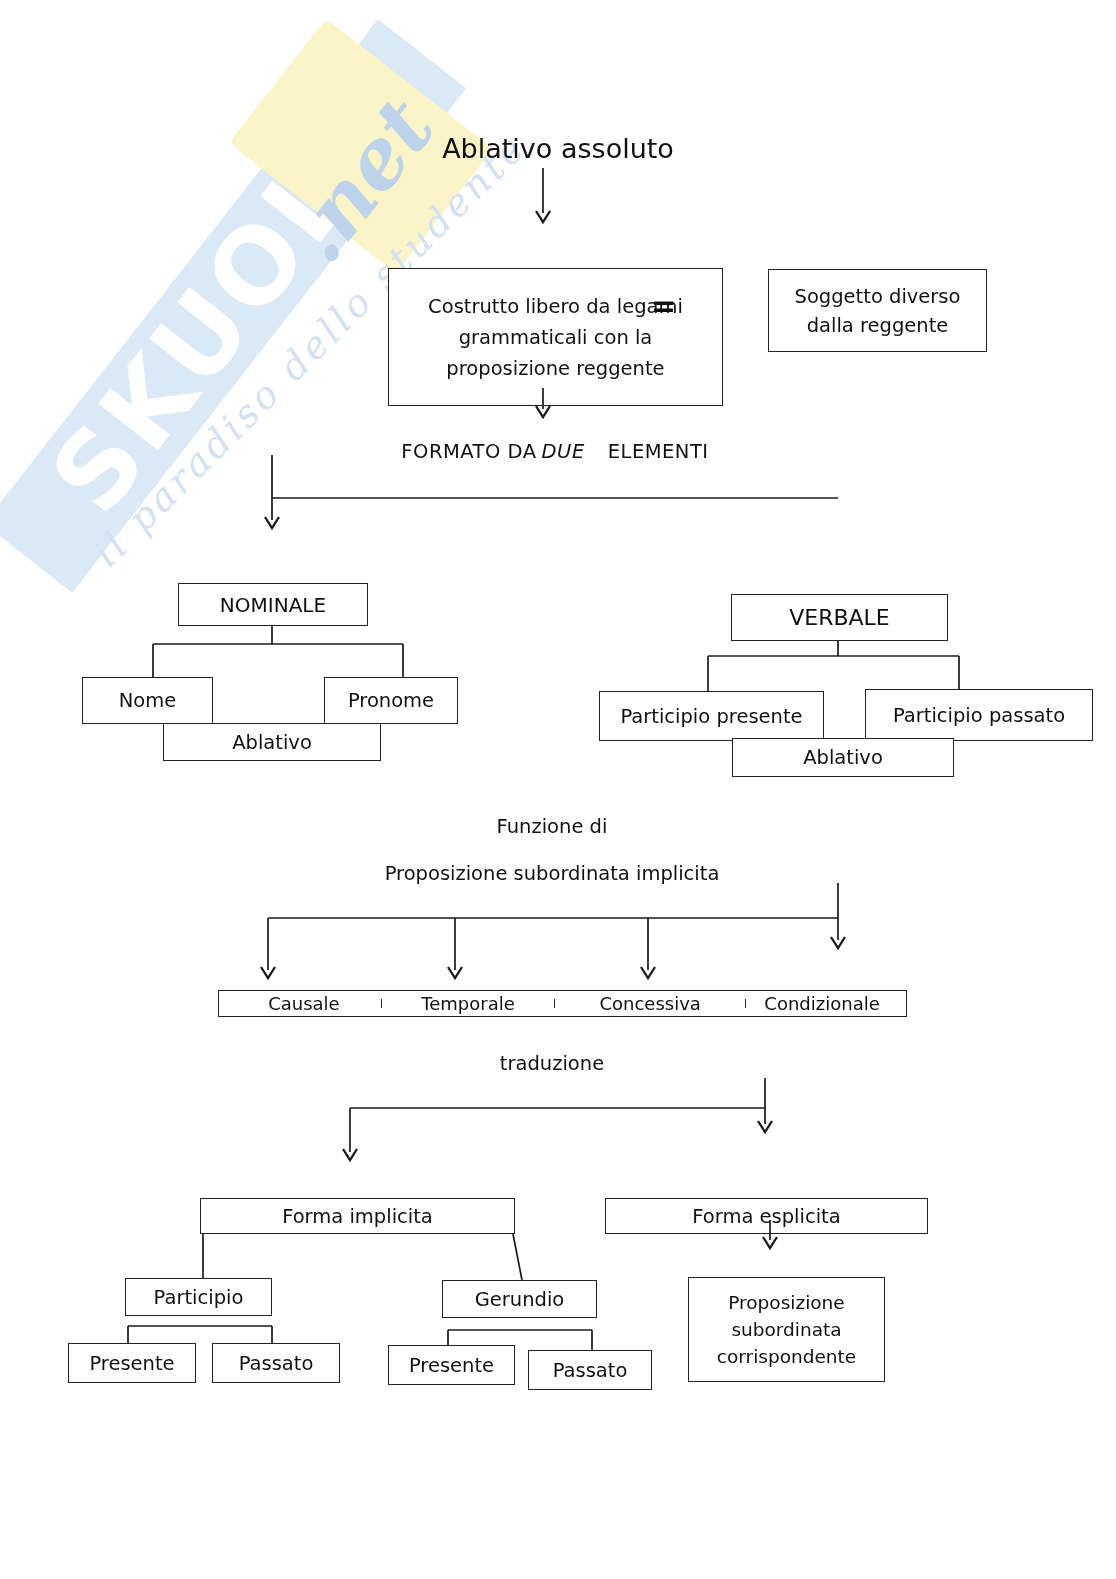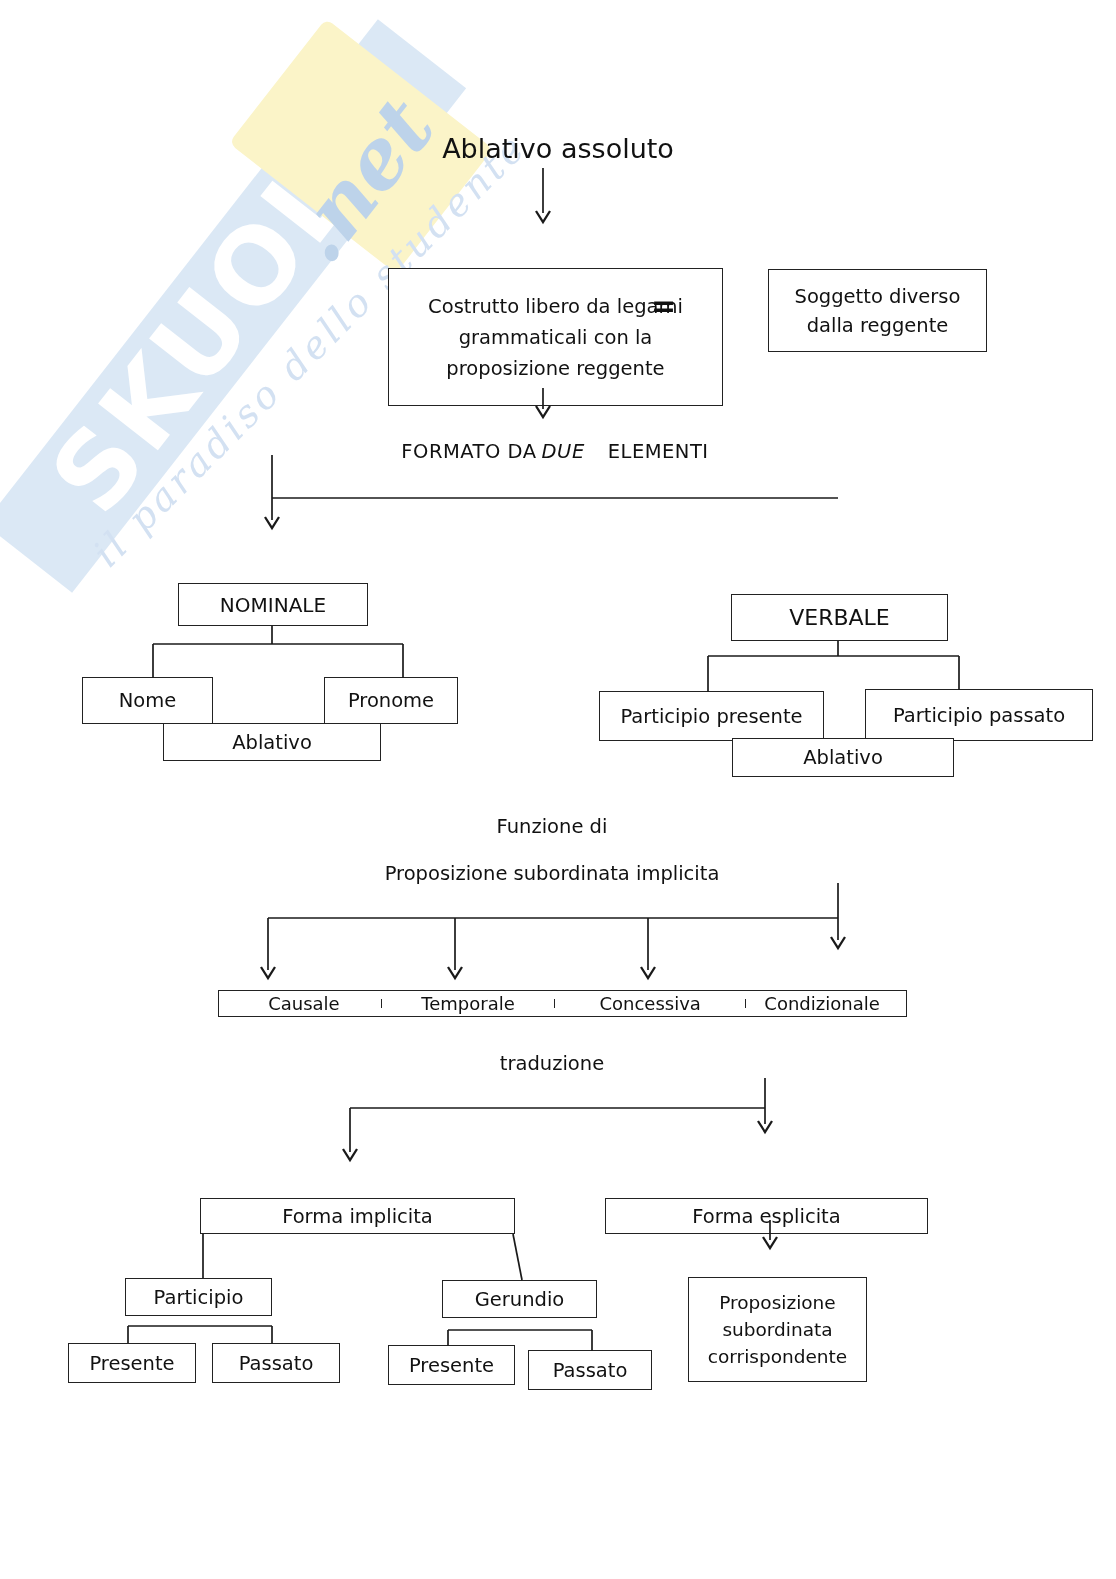--- a/index.html
+++ b/index.html
@@ -70,21 +70,21 @@
   #c-causale{width:158px;} #c-temporale{width:178px;} #c-concessiva{width:196px;} #c-condizionale{width:157px;}
   #traduzione{left:352px;top:1052px;width:400px;font-size:19.5px;}
   #box-fimpl{left:200px;top:1198px;width:315px;height:36px;font-size:19.5px;}
   #box-fespl{left:605px;top:1198px;width:323px;height:36px;font-size:19.5px;}
   #box-participio{left:125px;top:1278px;width:147px;height:38px;font-size:19.5px;}
   #box-gerundio{left:442px;top:1280px;width:155px;height:38px;font-size:19.5px;}
   #box-pres1{left:68px;top:1343px;width:128px;height:40px;font-size:19.5px;}
   #box-pass1{left:212px;top:1343px;width:128px;height:40px;font-size:19.5px;}
   #box-pres2{left:388px;top:1345px;width:127px;height:40px;font-size:19.5px;}
   #box-pass2{left:528px;top:1350px;width:124px;height:40px;font-size:19.5px;}
-  #box-propcorr{left:688px;top:1277px;width:179px;height:105px;font-size:18.5px;line-height:27px;}
+  #box-propcorr{left:688px;top:1277px;width:197px;height:105px;font-size:18.5px;line-height:27px;}
 </style>
 </head>
 <body>
 
 <div id="canvas">
 
   <div class="wm" id="wm-band">
     <span id="wm-brand">SKUOLa</span>
   </div>
   <div class="wm" id="wm-yellow"></div>

